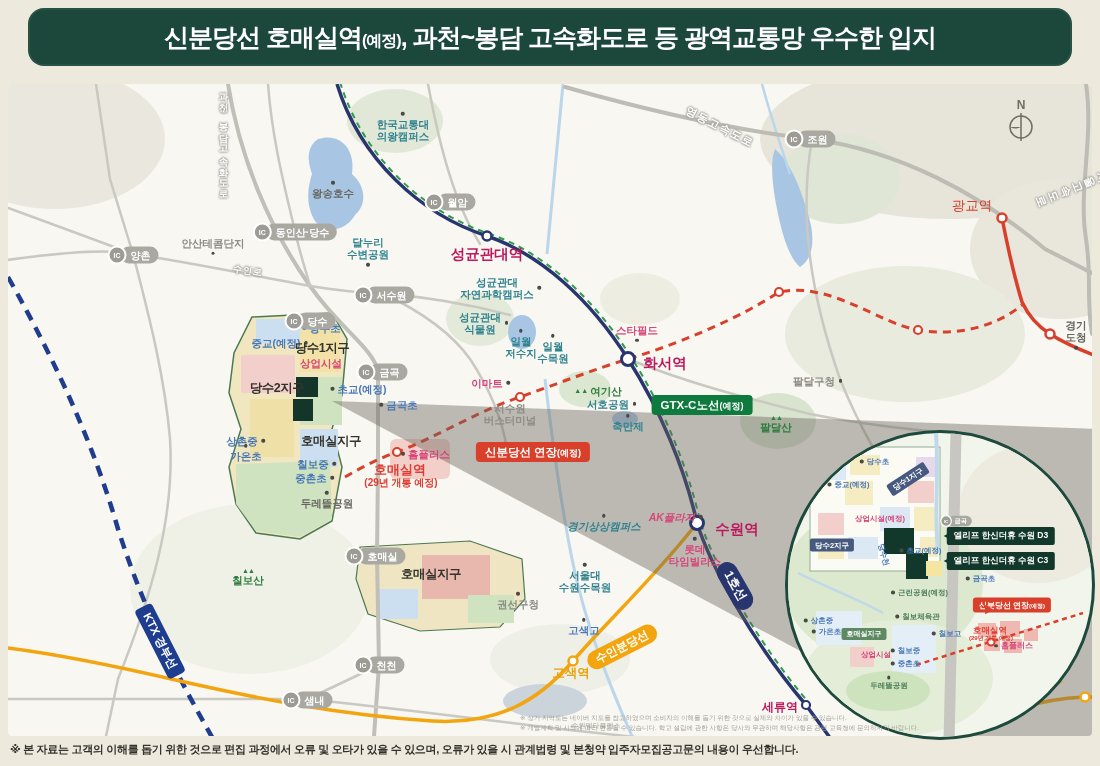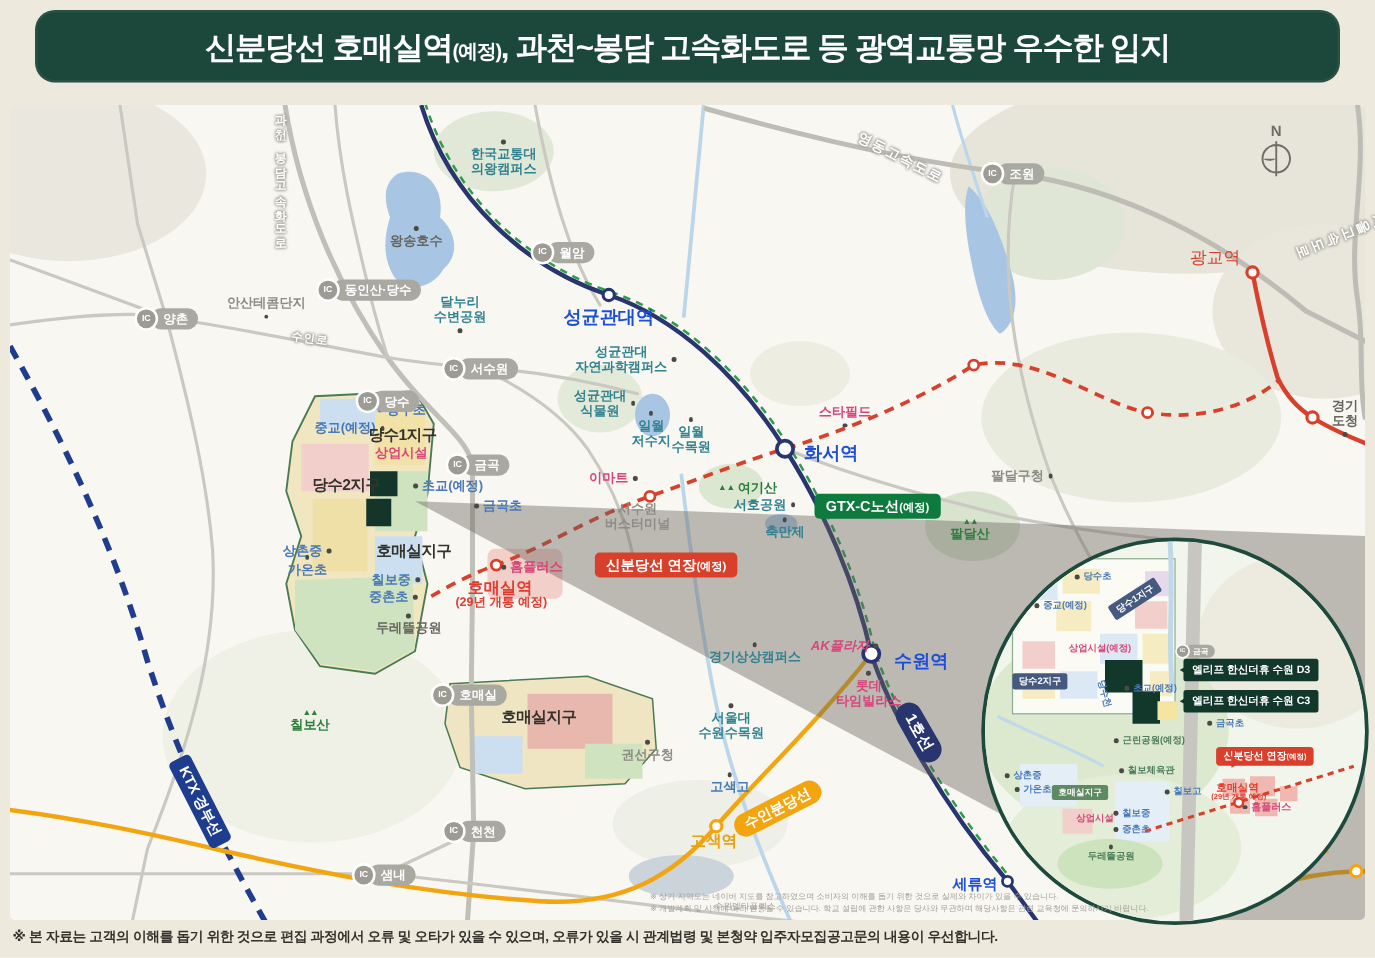--- a/index.html
+++ b/index.html
@@ -25,21 +25,21 @@
   .d-t .dot{top:-6px;left:50%;margin-left:-2px;}
   .d-b .dot{bottom:-6px;left:50%;margin-left:-2px;}
   .teal{color:#31838F;}
   .blue{color:#4A79B8;}
   .pink{color:#D6477A;}
   .grn{color:#2F7D3F;}
   .gray{color:#8D8C85;}
   .dgray{color:#66655E;}
   .dgrn{color:#4E7D5B;}
   .district{font-size:12.5px;font-weight:800;color:#33332B;letter-spacing:-0.5px;}
-  .st-navy{color:#1d4ed8;font-weight:800;font-size:12px;text-align:right;}
+  .st-navy{color:#be185d;font-weight:800;font-size:12px;text-align:right;}
   .lg{font-size:14.5px;}
   .st-red{color:#D8402C;font-weight:400;font-size:13.5px;}
   .st-red2{color:#E03C31;font-weight:800;font-size:13px;}
   .sm{font-size:10px;}
   .st-orange{color:#E8A20C;font-weight:800;font-size:12.5px;}
   .faint{color:#A09E94;font-size:7px;font-weight:400;}
   .mtn-t{display:block;color:#2F7D3F;font-size:7px;letter-spacing:-1px;line-height:1;}
   .mtn-l{color:#2F7D3F;font-size:7px;margin-right:2px;vertical-align:2px;}
   .roadlbl{color:#fff;font-weight:700;font-size:11px;letter-spacing:1.5px;
     text-shadow:-1px 0 2px #A9A8A0,1px 0 2px #A9A8A0,0 -1px 2px #A9A8A0,0 1px 2px #A9A8A0;}
@@ -208,37 +208,37 @@
 수변공원</span><span class="dot"></span></div>
     <div class="lbl st-navy lg" style="left: 487px; top: 255px;"><span>성균관대역</span></div>
     <div class="lbl teal d-r" style="left: 497px; top: 288px;"><span>성균관대
 자연과학캠퍼스</span><span class="dot"></span></div>
     <div class="lbl teal d-r" style="left: 480px; top: 323px;"><span>성균관대
 식물원</span><span class="dot"></span></div>
     <div class="lbl teal d-t" style="left: 521px; top: 347px;"><span>일월
 저수지</span><span class="dot"></span></div>
     <div class="lbl teal d-t" style="left: 553px; top: 352px;"><span>일월
 수목원</span><span class="dot"></span></div>
-    <div class="lbl pink d-b" style="left: 676px; top: 330px;"><span>스타필드</span><span class="dot"></span></div>
+    <div class="lbl pink d-b" style="left: 637px; top: 330px;"><span>스타필드</span><span class="dot"></span></div>
     <div class="lbl st-navy lg" style="left: 665px; top: 364px;"><span>화서역</span></div>
     <div class="lbl pink d-r" style="left: 487px; top: 383px;"><span>이마트</span><span class="dot"></span></div>
     <div class="lbl gray" style="left: 510px; top: 414px;"><span>서수원
 버스터미널</span></div>
     <div class="lbl grn" style="left: 598px; top: 391px;"><span class="mtn-l">▲▲</span><span>여기산</span></div>
     <div class="lbl teal d-r" style="left: 608px; top: 404px;"><span>서호공원</span><span class="dot"></span></div>
     <div class="lbl teal d-t" style="left: 628px; top: 426px;"><span>축만제</span><span class="dot"></span></div>
     <div class="lbl grn" style="left: 776px; top: 424px;"><span class="mtn-t">▲▲</span><span>팔달산</span></div>
     <div class="lbl gray d-r" style="left: 814px; top: 381px;"><span>팔달구청</span><span class="dot"></span></div>
     <div class="lbl st-red" style="left: 972px; top: 206px;"><span>광교역</span></div>
     <div class="lbl dgray d-b" style="left: 1076px; top: 331px;"><span>경기도청</span><span class="dot"></span></div>
     <div class="lbl st-navy lg" style="left: 737px; top: 530px;"><span>수원역</span></div>
     <div class="lbl pink d-r" style="left: 672px; top: 517px; font-style: italic;"><span>AK플라자</span><span class="dot"></span></div>
     <div class="lbl pink d-t" style="left: 695px; top: 555px;"><span>롯데
 타임빌라스</span><span class="dot"></span></div>
-    <div class="lbl teal d-t" style="left: 604px; top: 526px;"><span>경기상상캠퍼스</span><span class="dot"></span></div>
+    <div class="lbl teal d-t" style="left: 604px; top: 526px; font-style: italic;"><span>경기상상캠퍼스</span><span class="dot"></span></div>
     <div class="lbl teal d-t" style="left: 585px; top: 581px;"><span>서울대
 수원수목원</span><span class="dot"></span></div>
     <div class="lbl blue d-t" style="left: 584px; top: 630px;"><span>고색고</span><span class="dot"></span></div>
     <div class="lbl st-orange" style="left: 571px; top: 673px;"><span>고색역</span></div>
     <div class="lbl st-navy" style="left: 780px; top: 707px;"><span>세류역</span></div>
     <div class="lbl gray d-t" style="left: 518px; top: 604px;"><span>권선구청</span><span class="dot"></span></div>
     <div class="lbl grn" style="left: 248px; top: 577px;"><span class="mtn-t">▲▲</span><span>칠보산</span></div>
     <div class="lbl district" style="left: 431px; top: 574px;"><span>호매실지구</span></div>
     <div class="lbl district" style="left: 331px; top: 441px;"><span>호매실지구</span></div>
     <div class="lbl dgray d-t" style="left: 327px; top: 503px;"><span>두레뜰공원</span><span class="dot"></span></div>

